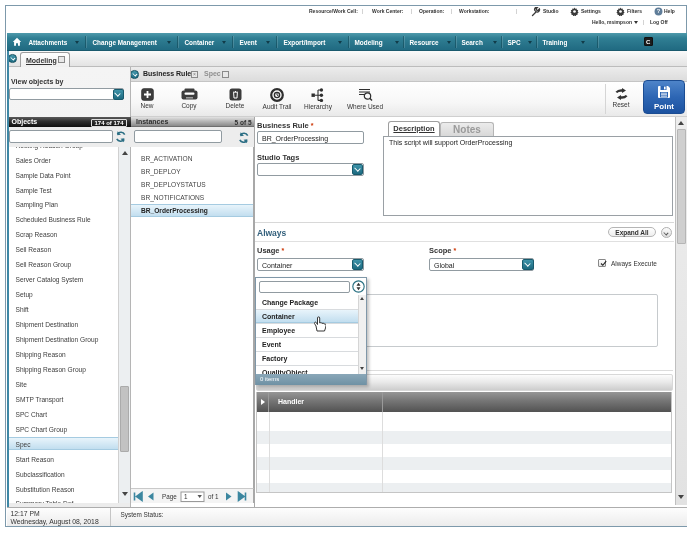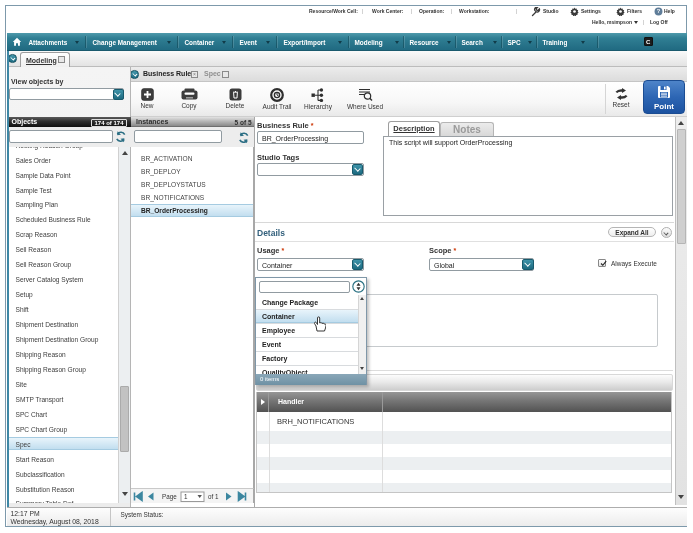--- a/index.html
+++ b/index.html
@@ -313,21 +313,21 @@
 <span class="abs flbl" style="left:257px;top:153px;">Studio Tags</span>
 <div class="abs inp" style="left:257px;top:163px;width:107px;height:13px;"></div>
 <div class="abs tealbtn" style="left:351.5px;top:163.5px;width:11.5px;height:11.5px;"></div>
 
 <div class="abs tab" style="left:388px;top:121px;width:52px;height:15px;line-height:14px;text-align:center;z-index:3;background:#fff;">Description</div>
 <div class="abs" style="left:440px;top:122px;width:54px;height:14px;background:linear-gradient(180deg,#ececec,#d8d8d8);border:1px solid #b5b5b5;border-bottom:none;border-radius:3px 3px 0 0;font-size:10px;font-weight:bold;color:#9a9a9a;text-align:center;line-height:14px;">Notes</div>
 <div class="abs" style="left:383px;top:135.5px;width:290px;height:80px;background:#fff;border:1px solid #9aa0a5;z-index:2;"></div>
 <span class="abs" style="left:389px;top:139px;font-size:7px;color:#222;z-index:3;">This script will support OrderProcessing</span>
 
 <div class="abs" style="left:255px;top:222px;width:419px;height:1px;background:#d8d8d8;"></div>
-<span class="abs" style="left:257px;top:228px;font-size:8.5px;font-weight:bold;color:#33607c;">Details</span>
+<span class="abs" style="left:257px;top:228px;font-size:8.5px;font-weight:bold;color:#33607c;">Always</span>
 <div class="abs" style="left:608px;top:227px;width:48px;height:10px;background:linear-gradient(180deg,#fff,#eee);border:1px solid #b5b5b5;border-radius:5px;font-size:6.5px;font-weight:bold;color:#333;text-align:center;line-height:9px;">Expand All</div>
 <div class="abs" style="left:661px;top:227px;width:11px;height:11px;border-radius:50%;background:linear-gradient(180deg,#fdfdfd,#ddd);border:1px solid #b0b0b0;"></div>
 <div class="abs" style="left:664.2px;top:230.5px;width:4px;height:4px;border-right:1.4px solid #555;border-bottom:1.4px solid #555;transform:rotate(45deg) scale(1,.8);"></div>
 <div class="abs" style="left:255px;top:241px;width:419px;height:1px;background:#e0e0e0;"></div>
 
 <span class="abs flbl" style="left:257px;top:246px;">Usage <span class="req">*</span></span>
 <div class="abs inp" style="left:257px;top:258px;width:107px;height:13px;">
     <span style="position:absolute;left:4px;top:2.5px;font-size:7px;color:#222;">Container</span>
   </div>
 <div class="abs tealbtn" style="left:351.5px;top:258.5px;width:11.5px;height:11.5px;"></div>
@@ -347,23 +347,20 @@
 <div class="abs" style="left:256px;top:370px;width:417px;height:1px;background:#dcdcdc;"></div>
 <div class="abs" style="left:256px;top:374px;width:417px;height:17px;background:linear-gradient(180deg,#fcfcfc 0%,#e8e8e8 50%,#cdcdcd 100%);border:1px solid #d8d8d8;border-radius:2px;"></div>
 
 <div class="abs" id="grid">
   <div id="gridhdr">
     <div style="position:absolute;left:0;top:0;width:12px;height:20px;border-right:1px solid #9a9a9a;"></div>
     <div style="position:absolute;left:3.5px;top:7px;width:0;height:0;border-top:3px solid transparent;border-bottom:3px solid transparent;border-left:4px solid #fff;"></div>
     <span style="position:absolute;left:21px;top:6px;color:#fff;font-size:7px;font-weight:bold;">Handler</span>
     <div style="position:absolute;left:125px;top:0;width:1px;height:20px;background:#9a9a9a;"></div>
   </div>
-  <div class="grow" style="top:20px;height:19px;background:#fff;">
-      <span style="position:absolute;left:20px;top:5px;font-size:7.5px;color:#333;">BRH_NOTIFICATIONS</span>
-    </div>
   <div class="grow" style="top:39px;background:#eceff1;"></div>
   <div class="grow" style="top:52px;background:#fff;"></div>
   <div class="grow" style="top:65px;background:#eceff1;"></div>
   <div class="grow" style="top:78px;background:#fff;"></div>
   <div class="grow" style="top:91px;height:9px;background:#eceff1;"></div>
   <div style="position:absolute;left:12px;top:20px;width:1px;height:80px;background:#ddd;"></div>
   <div style="position:absolute;left:125px;top:20px;width:1px;height:80px;background:#ddd;"></div>
 </div>
 
 <div class="abs" id="popup">

